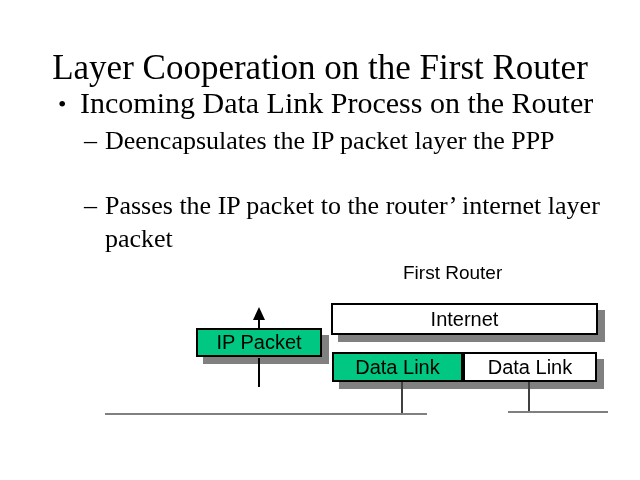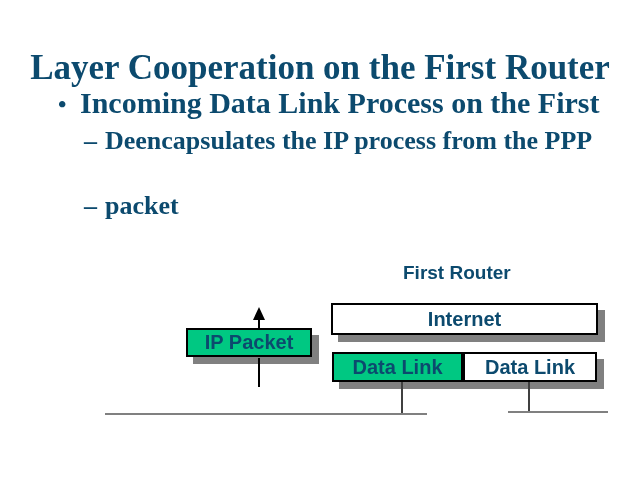--- a/index.html
+++ b/index.html
@@ -2,22 +2,21 @@
 <html><head>
 <meta charset="utf-8">
 <style>
   html,body{margin:0;padding:0;}
   .slide{
     position:relative;
     width:640px;height:480px;
     background:#ffffff;
     overflow:hidden;
     font-family:"Liberation Serif","DejaVu Serif",serif;
-    color:#0c4a6e;
-    font-weight:bold;
+    color:#000000;
   }
   .abs{position:absolute;}
   
   .title{
     left:0;top:48px;width:640px;
     text-align:center;
     font-size:35px;line-height:40px;
     white-space:nowrap;
   }
   .bullet1{
@@ -47,21 +46,21 @@
     display:flex;align-items:center;justify-content:center;
     font-family:"Liberation Sans","DejaVu Sans",sans-serif;
     font-size:20px;
     box-shadow:7px 7px 0 #808080;
     background:#fff;
   }
   .green{background:#00C882;}
   .box-internet{left:331px;top:303px;width:267px;height:32px;}
   .box-dl-left {left:332px;top:352px;width:131px;height:30px;}
   .box-dl-right{left:463px;top:352px;width:134px;height:30px;}
-  .box-ip     {left:186px;top:328px;width:126px;height:29px;}
+  .box-ip     {left:196px;top:328px;width:126px;height:29px;}
   .router-label{left:403px;top:262px;width:140px;}
   .caption{left:215px;top:425px;width:300px;}
   
   .arrow-head{
     left:253px;top:307px;width:0;height:0;
     border-left:6px solid transparent;
     border-right:6px solid transparent;
     border-bottom:13px solid #000;
   }
   .arrow-shaft-upper{left:258px;top:319px;width:2px;height:10px;background:#000;}
@@ -75,33 +74,34 @@
 </style>
 </head>
 <body>
 
 <div class="slide">
 
   <div class="abs title">Layer Cooperation on the First Router</div>
 
   <div class="abs bullet1">
     <span class="marker">•</span>
-    <span>Incoming Data Link Process on the First</span>
+    <span>Incoming Data Link Process on the Router</span>
   </div>
 
   <div class="abs subbullet sub1">
     <span class="marker">–</span>
     <span class="lines">
-      <div>Deencapsulates the IP process from the PPP</div>
+      <div>Deencapsulates the IP packet layer the PPP</div>
     </span>
   </div>
 
   <div class="abs subbullet sub2">
     <span class="marker">–</span>
     <span class="lines">
+      <div>Passes the IP packet to the router’ internet layer</div>
       <div>packet</div>
     </span>
   </div>
 
   <div class="abs sans lbl router-label">First Router</div>
 
   <div class="abs box box-internet">
     <span>Internet</span>
   </div>
 

